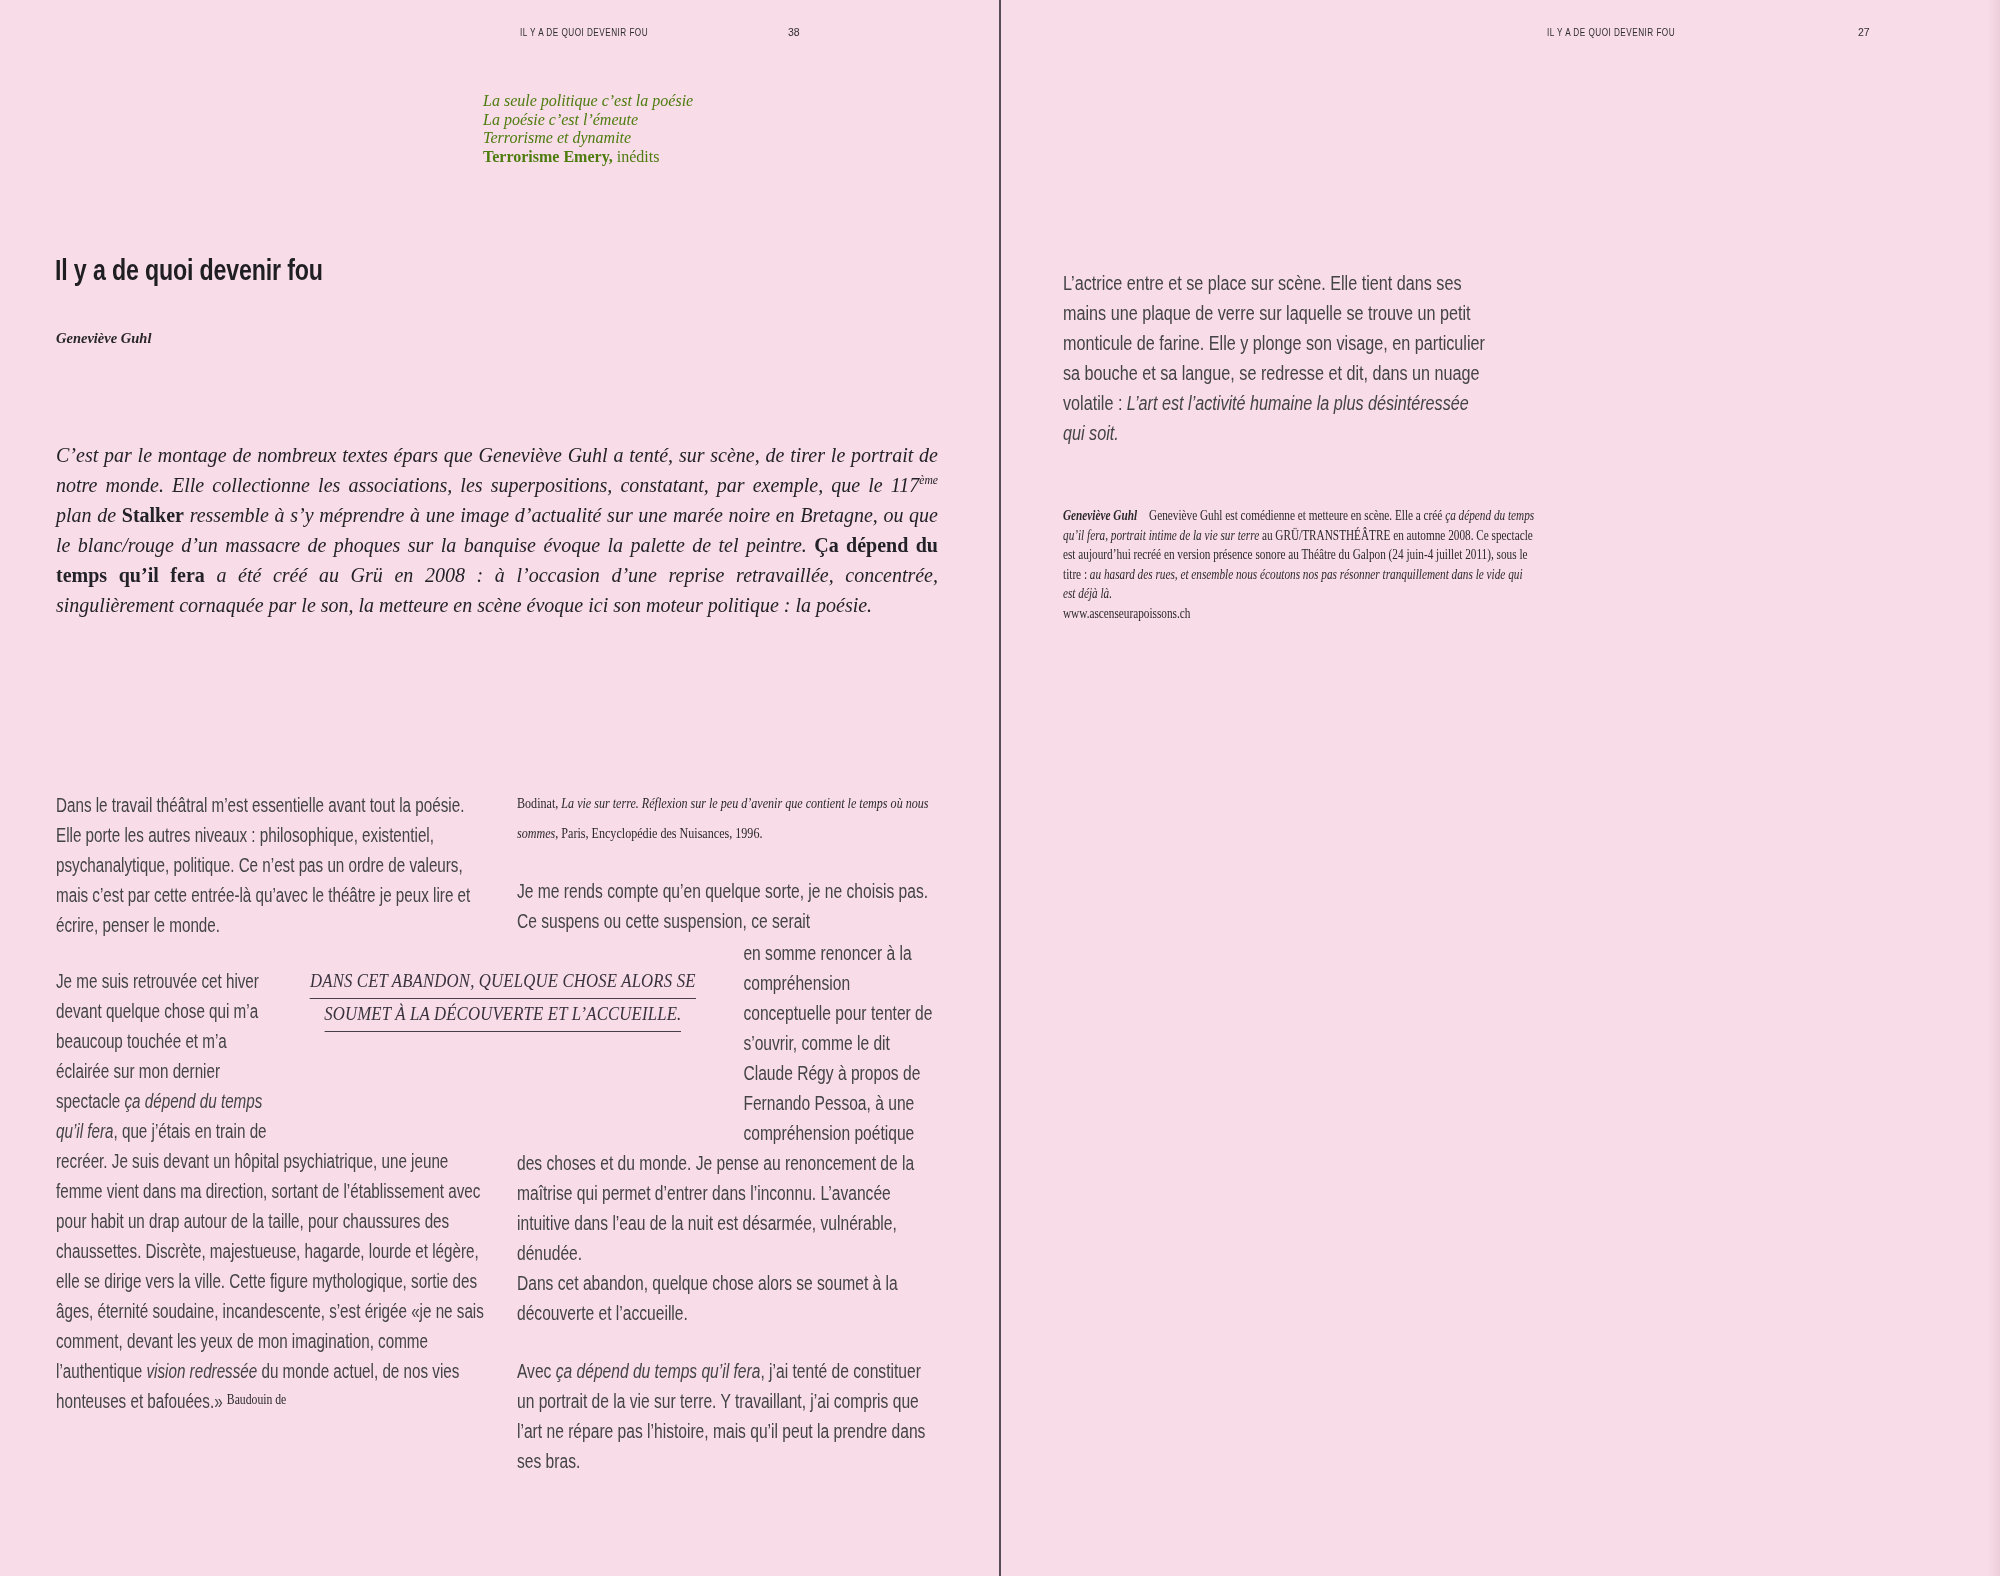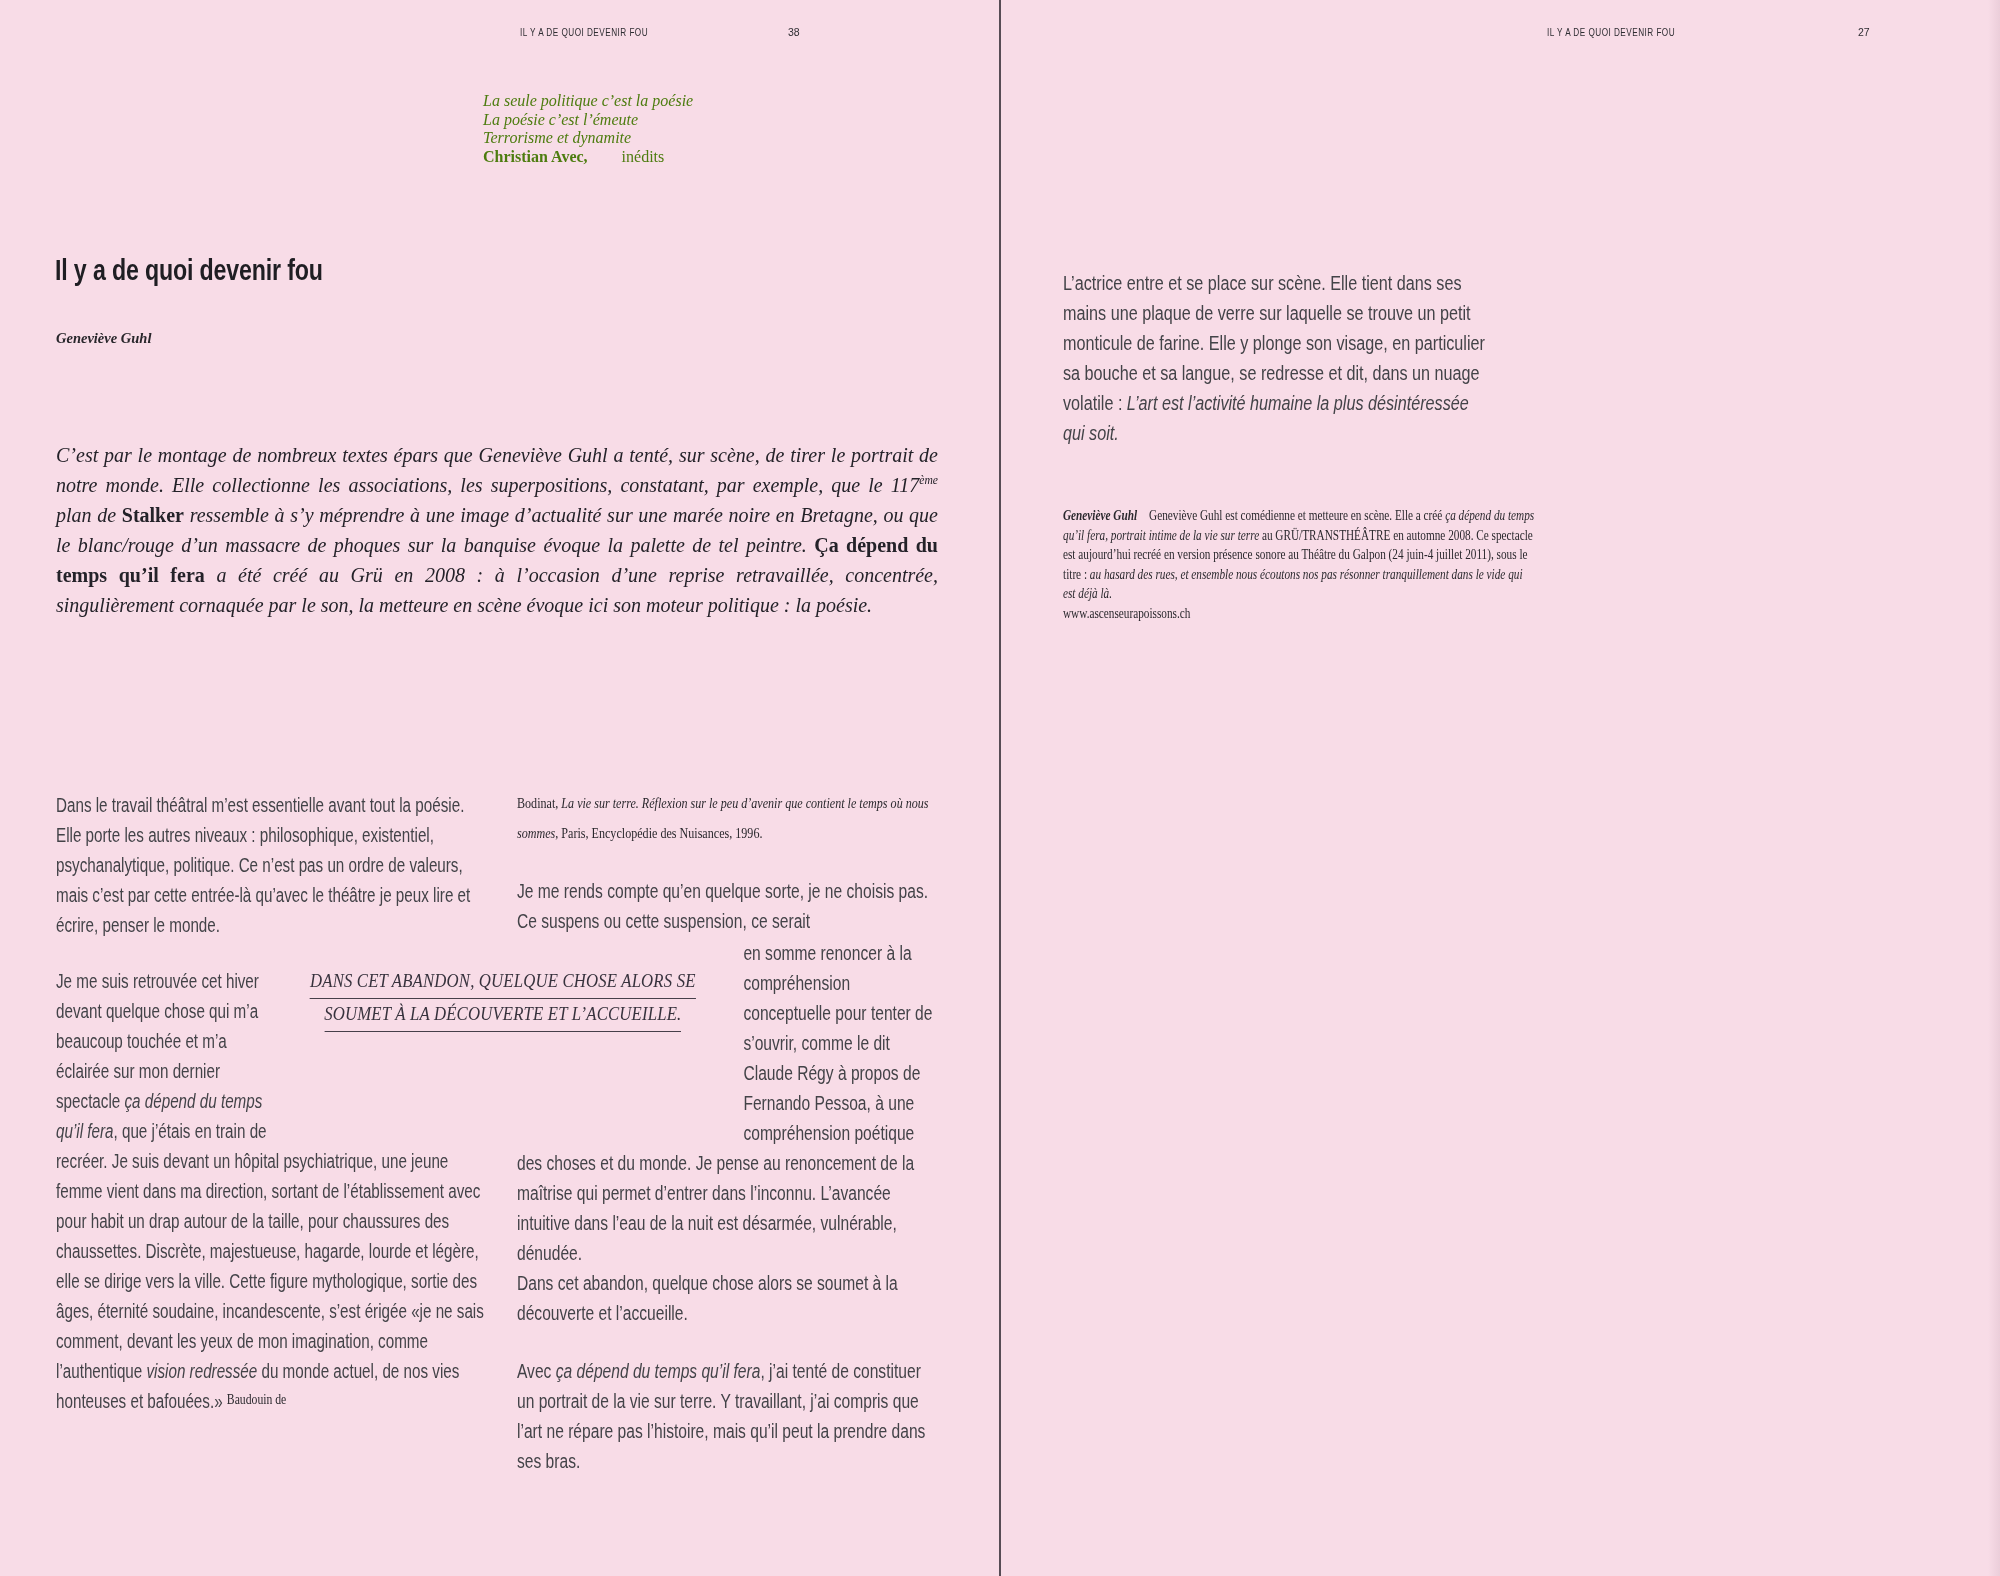--- a/index.html
+++ b/index.html
@@ -26,21 +26,21 @@
   .running-head{
     font-size:10.5px;letter-spacing:0.6px;color:#2e2d32;white-space:nowrap;
   }
   .page-num{font-size:10.5px;color:#2e2d32;}
 
   .epigraph{
     font-family:"Liberation Serif",serif;font-style:italic;
     font-size:16px;line-height:18.5px;color:#4d7c0f;white-space:nowrap;
   }
   .epigraph .rm-bold{font-style:normal;font-weight:bold;}
-  .epigraph .rm{font-style:normal;font-weight:normal;margin-left:30px;}
+  .epigraph .rm{font-style:normal;font-weight:normal;}
 
   .article-title{
     font-size:29px;font-weight:bold;color:#1f1e23;letter-spacing:-0.2px;white-space:nowrap;
   }
   .article-author{
     font-family:"Liberation Serif",serif;font-style:italic;font-weight:bold;
     font-size:14.5px;color:#28262b;
   }
 
   .lead{
@@ -89,21 +89,21 @@
 
 <div class="page page-left">
 
   <div class="abs running-head cx78" style="left:520px;top:26px;">IL Y A DE QUOI DEVENIR FOU</div>
   <div class="abs page-num" style="left:788px;top:26px;">38</div>
 
   <div class="abs epigraph" style="left:483px;top:92px;">
     <div>La seule politique c’est la poésie</div>
     <div>La poésie c’est l’émeute</div>
     <div>Terrorisme et dynamite</div>
-    <div><span class="rm-bold">Christian Avec,</span><span class="rm"> inédits</span></div>
+    <div><span class="rm-bold">Terrorisme Emery,</span><span class="rm"> inédits</span></div>
   </div>
 
   <h1 class="abs article-title cx80" style="left:55px;top:254px;margin:0;">Il y a de quoi devenir fou</h1>
 
   <div class="abs article-author" style="left:56px;top:330px;">Geneviève Guhl</div>
 
   <p class="abs lead" style="left:56px;top:440px;width:882px;margin:0;"><span>C’est par le montage de nombreux textes épars que Geneviève Guhl a tenté, sur scène, de tirer le portrait de notre monde. Elle collectionne les associations, les superpositions, constatant, par exemple, que le 117</span><sup>ème</sup><span> plan de </span><span class="rm-title">Stalker</span><span> ressemble à s’y méprendre à une image d’actualité sur une marée noire en Bretagne, ou que le blanc/rouge d’un massacre de phoques sur la banquise évoque la palette de tel peintre. </span><span class="rm-title">Ça dépend du temps qu’il fera</span><span> a été créé au Grü en 2008 : à l’occasion d’une reprise retravaillée, concentrée, singulièrement cornaquée par le son, la metteure en scène évoque ici son moteur politique : la poésie.</span></p>
 
   <p class="abs body-text cx78" style="left:56px;top:790px;width:554px;margin:0;">Dans le travail théâtral m’est essentielle avant tout la poésie. Elle porte les autres niveaux : philosophique, existentiel, psychanalytique, politique. Ce n’est pas un ordre de valeurs, mais c’est par cette entrée-là qu’avec le théâtre je peux lire et écrire, penser le monde.</p>
 

